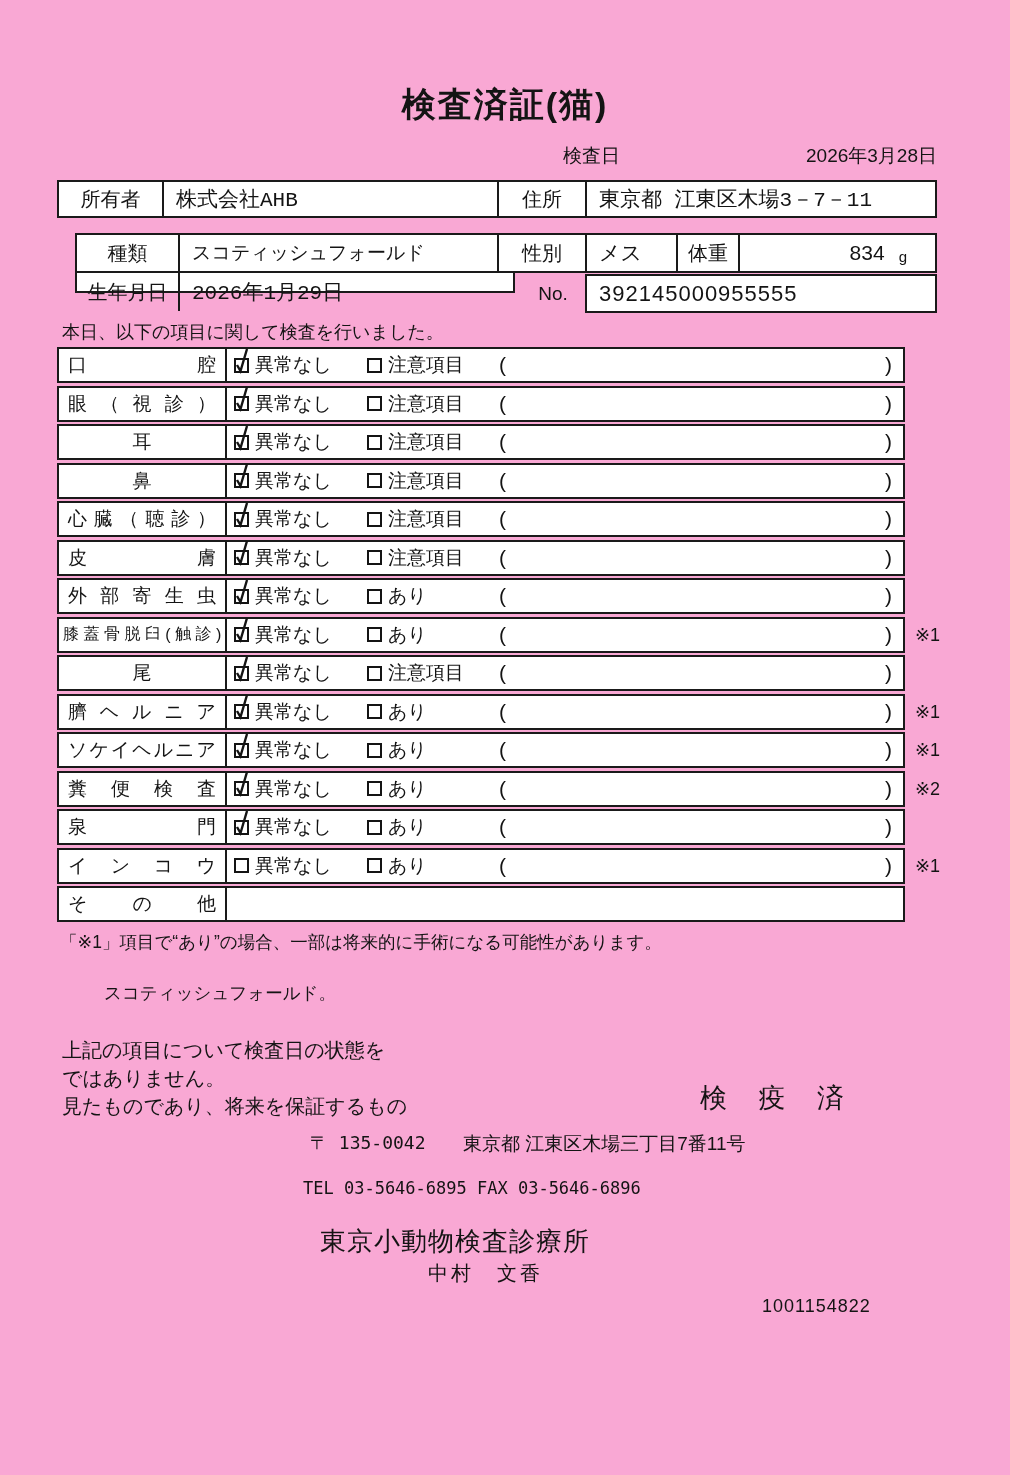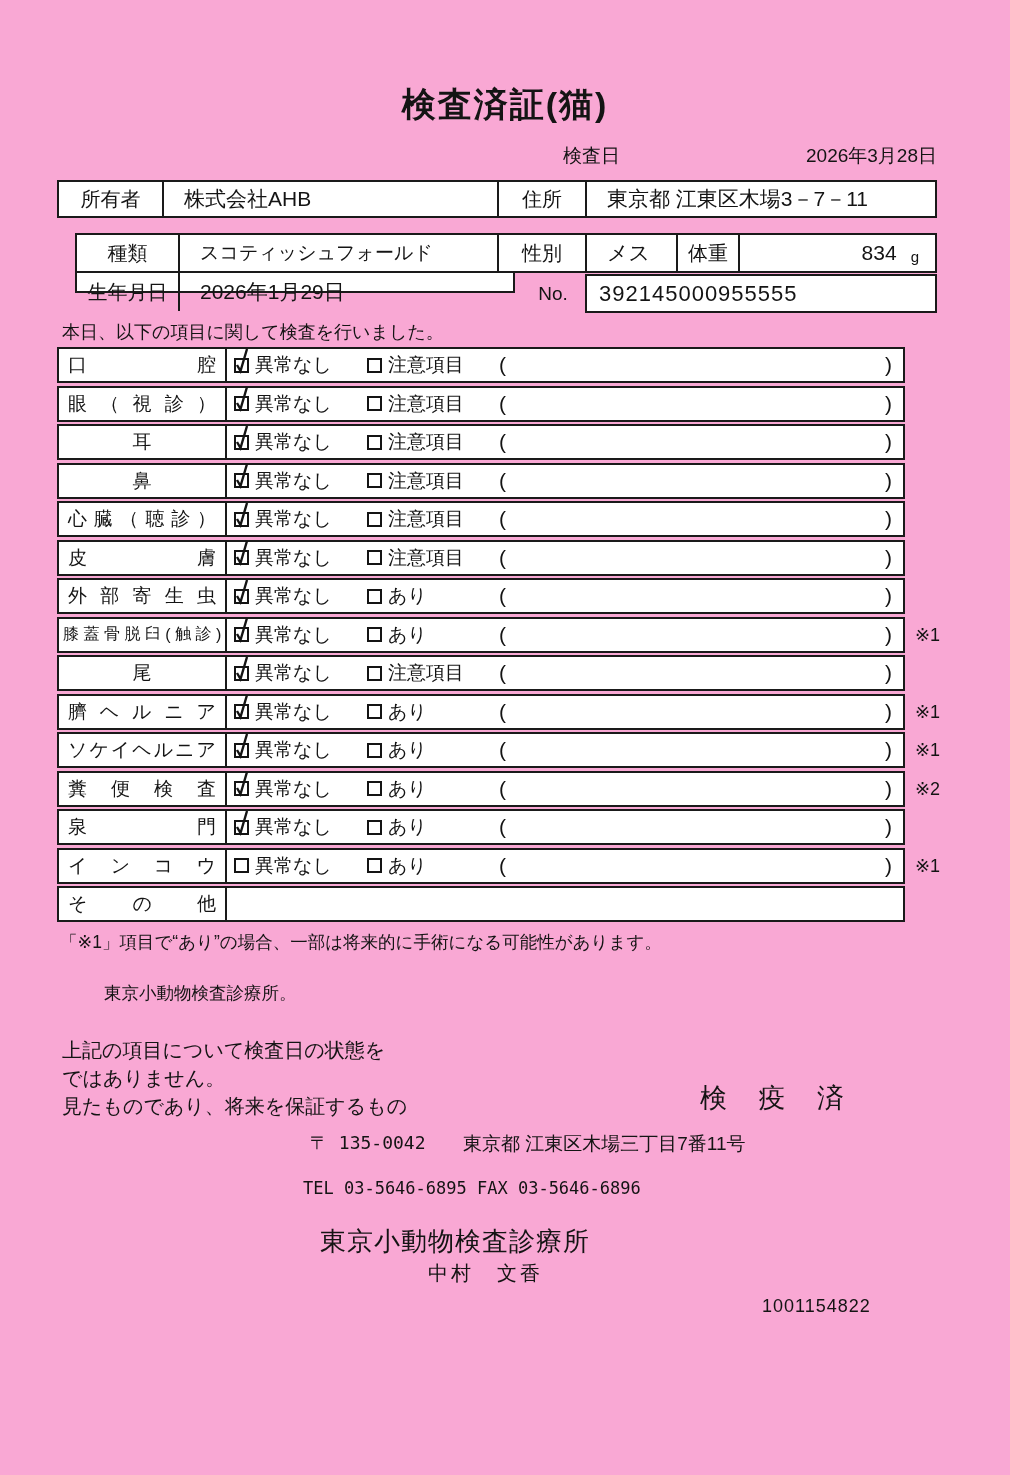--- a/index.html
+++ b/index.html
@@ -12,21 +12,21 @@
   .exam-date-value{top:143px;right:73px;font-size:19px;}
 
   .box{border:2px solid #1a1a1a;box-sizing:border-box;background:#fff;}
   .cell{display:flex;align-items:center;box-sizing:border-box;height:100%;}
   .bl{border-left:2px solid #1a1a1a;}
   .br{border-right:2px solid #1a1a1a;}
   .center{justify-content:center;}
   .f20{font-size:20px;}
   .f19{font-size:19px;}
   .f21{font-size:21px;}
-  .pl{padding-left:20px;}
+  .pl{padding-left:12px;font-family:Liberation Mono, monospace;}
 
   .owner-box{left:57px;top:180px;width:880px;height:38px;display:flex;}
   .pet-left-box{left:75px;top:233px;width:440px;height:60px;}
   .pet-row{display:flex;height:38px;box-sizing:border-box;}
   .pet-row.first{border-bottom:2px solid #1a1a1a;}
   .sex-box{left:497px;top:233px;width:440px;height:40px;display:flex;}
   .no-label{left:497px;top:275px;width:88px;height:38px;display:flex;align-items:center;justify-content:center;font-size:19px;padding-left:12px;}
   .no-box{left:585px;top:274px;width:352px;height:39px;display:flex;align-items:center;padding-left:12px;font-size:22px;letter-spacing:1px;}
 
   .statement{left:62px;top:320px;font-size:18px;}
@@ -54,21 +54,21 @@
   .stamp{left:700px;top:1080px;font-size:27px;letter-spacing:12px;white-space:nowrap;}
   .postal-mark{left:310px;top:1131px;font-size:18px;font-family:"DejaVu Sans Mono","Liberation Mono",monospace;}
   .clinic-address{left:463px;top:1131px;font-size:19px;}
   .telfax{left:303px;top:1178px;font-size:17px;font-family:"DejaVu Sans Mono","Liberation Mono",monospace;}
   .clinic-name{left:320px;top:1224px;font-size:26px;letter-spacing:1px;}
   .examiner{left:428px;top:1260px;font-size:20px;letter-spacing:3px;}
   .serial{left:762px;top:1296px;font-size:18px;letter-spacing:1px;}
 
   .wunit{font-size:15px;margin-left:14px;margin-top:6px;}
   .wval{margin-left:auto;}
-  .pr14{padding-right:16px;}
+  .pr14{padding-right:28px;}
 </style>
 </head>
 <body>
 
 <div class="page">
 
   <div class="abs doc-title">検査済証(猫)</div>
 
   <div class="abs exam-date-label">検査日</div>
   <div class="abs exam-date-value">2026年3月28日</div>
@@ -419,21 +419,21 @@
       <div class="irow">
         <div class="ilabel justify">
           <span>そ</span>
           <span>の</span>
           <span>他</span>
         </div>
       </div>
     </div>
 
   <div class="abs fn fn1">「※1」項目で“あり”の場合、一部は将来的に手術になる可能性があります。</div>
-  <div class="abs fn fn2b">東京小動物検査診療所。</div>
+  <div class="abs fn fn2b">スコティッシュフォールド。</div>
 
   <div class="abs disclaimer">
     <div>上記の項目について検査日の状態を</div>
     <div>ではありません。</div>
     <div>見たものであり、将来を保証するもの</div>
   </div>
 
   <div class="abs stamp">検 疫 済</div>
 
   <div class="abs postal-mark">〒 135-0042</div>

